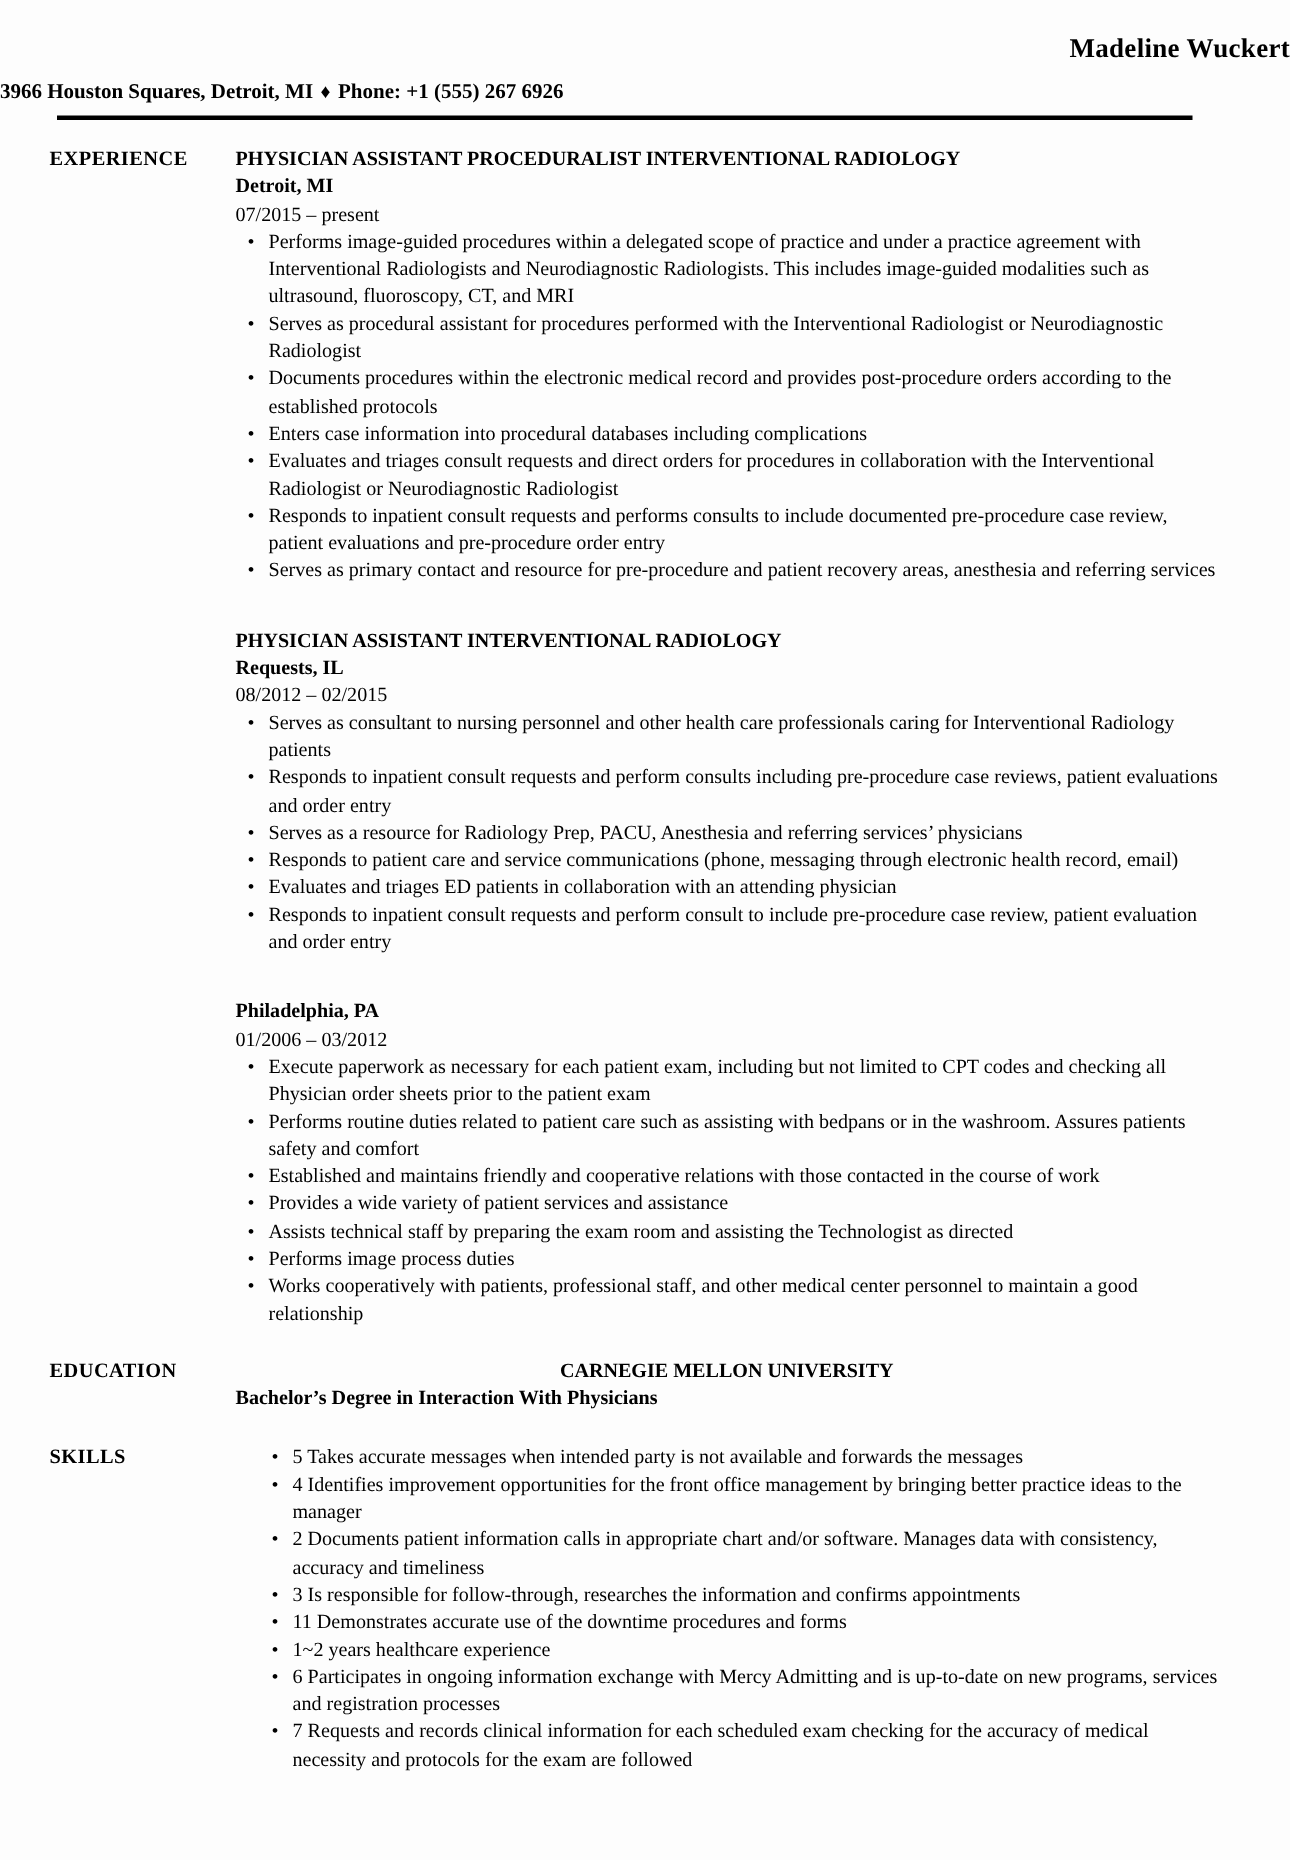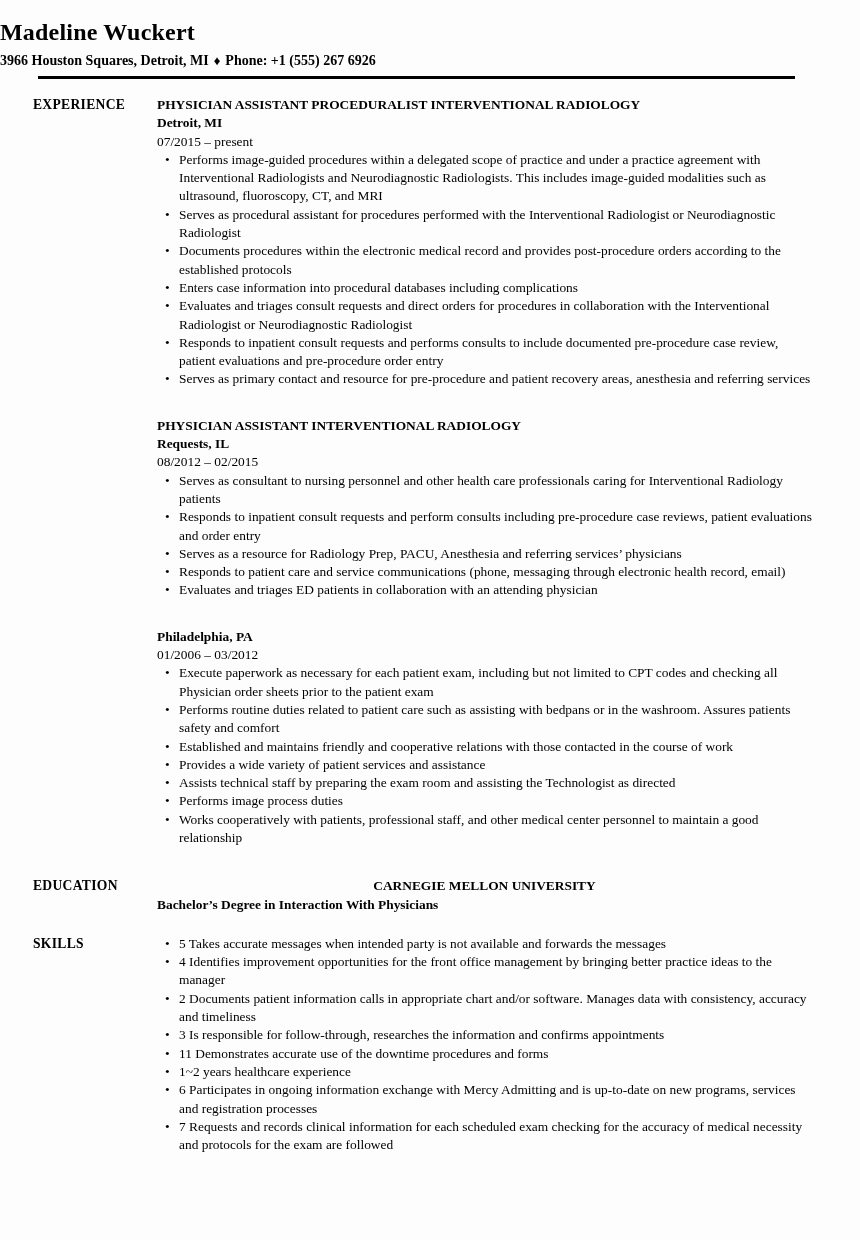--- a/index.html
+++ b/index.html
@@ -10,23 +10,23 @@
     box-sizing: border-box;
     background: #fdfdfd;
     color: #000;
     font-family: "Liberation Serif", serif;
     font-size: 13.4px;
     line-height: 18.3px;
     padding-top: 21px;
     overflow: hidden;
   }
   .header-name {
-    text-align: left;
+    text-align: right;
     font-weight: bold;
-    font-size: 24px;
+    font-size: 18px;
     line-height: 22px;
     letter-spacing: 0.2px;
   }
   .header-contact {
     text-align: left;
     font-weight: bold;
     font-size: 14px;
     margin-top: 10px;
     line-height: 16px;
   }
@@ -43,22 +43,22 @@
     grid-template-columns: 124px 1fr;
     padding-left: 33px;
     padding-right: 48px;
   }
   .section-label {
     font-weight: bold;
     font-size: 13.6px;
     letter-spacing: 0.3px;
   }
   .row-experience { margin-top: 17px; }
-  .row-education  { margin-top: 30px; }
-  .row-skills     { margin-top: 21px; }
+  .row-education  { margin-top: 20px; }
+  .row-skills     { margin-top: 21px; gap: 16px; }
   .job + .job { margin-top: 28px; }
   .job-title    { font-weight: bold; }
   .job-location { font-weight: bold; }
   .job-dates    { font-weight: normal; }
   .bullets { margin: 0; padding: 0; list-style: none; }
   .bullets li { position: relative; padding-left: 22px; }
   .bullets li::before {
     content: "\2022";
     position: absolute;
     left: 8px;
@@ -102,20 +102,21 @@
       <div class="job">
         <div class="job-title">PHYSICIAN ASSISTANT INTERVENTIONAL RADIOLOGY</div>
         <div class="job-location">Requests, IL</div>
         <div class="job-dates">08/2012 – 02/2015</div>
         <ul class="bullets">
             <li>Serves as consultant to nursing personnel and other health care professionals caring for Interventional Radiology patients</li>
             <li>Responds to inpatient consult requests and perform consults including pre-procedure case reviews, patient evaluations and order entry</li>
             <li>Serves as a resource for Radiology Prep, PACU, Anesthesia and referring services’ physicians</li>
             <li>Responds to patient care and service communications (phone, messaging through electronic health record, email)</li>
             <li>Evaluates and triages ED patients in collaboration with an attending physician</li>
+            <li>Responds to inpatient consult requests and perform consult to include pre-procedure case review, patient evaluation and order entry</li>
           </ul>
       </div>
 
       <div class="job">
         <div class="job-location">Philadelphia, PA</div>
         <div class="job-dates">01/2006 – 03/2012</div>
         <ul class="bullets">
             <li>Execute paperwork as necessary for each patient exam, including but not limited to CPT codes and checking all Physician order sheets prior to the patient exam</li>
             <li>Performs routine duties related to patient care such as assisting with bedpans or in the washroom. Assures patients safety and comfort</li>
             <li>Established and maintains friendly and cooperative relations with those contacted in the course of work</li>

